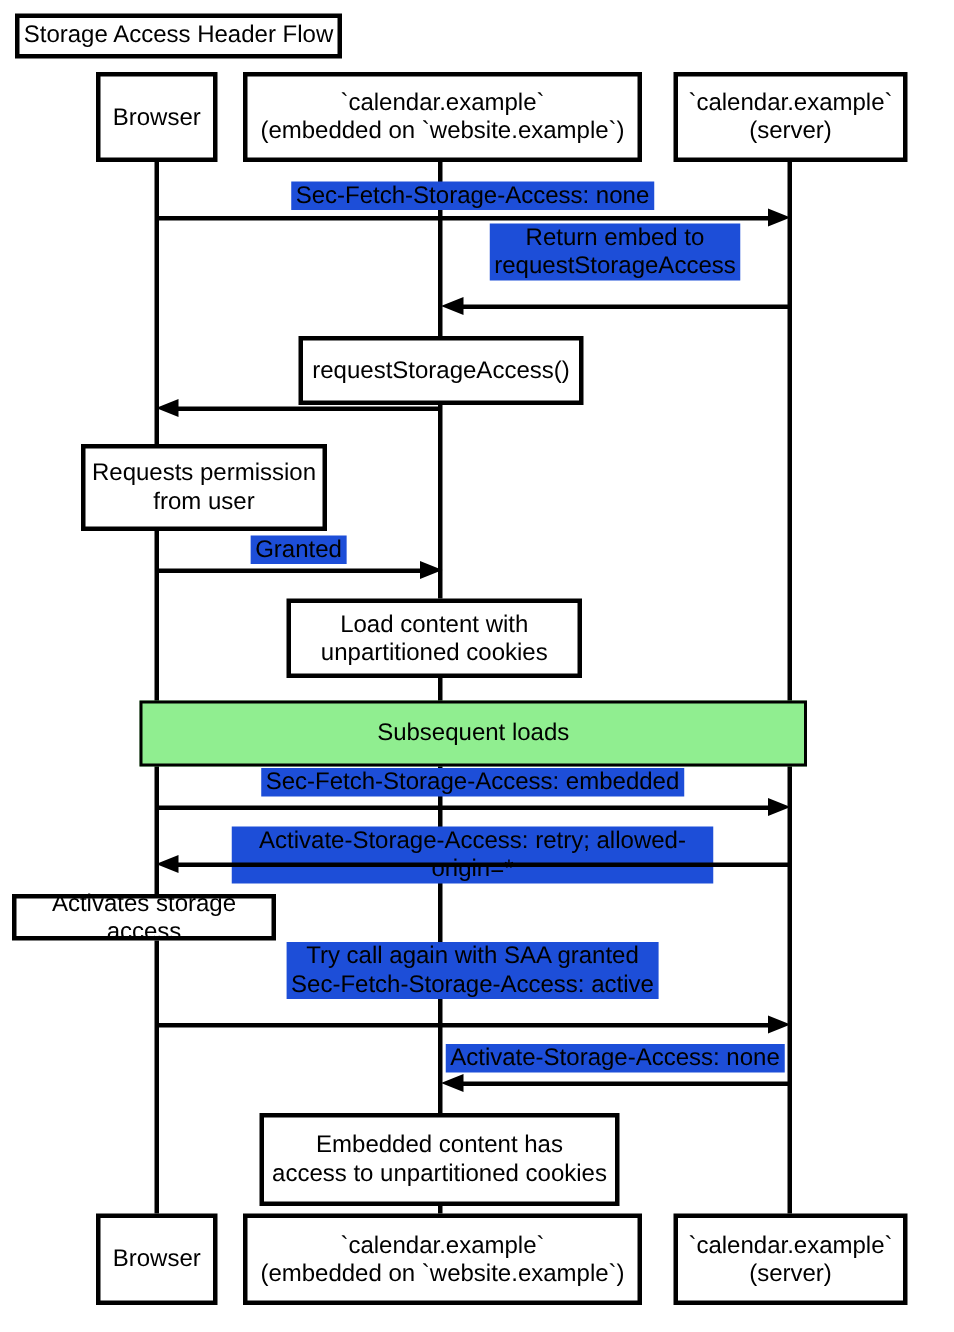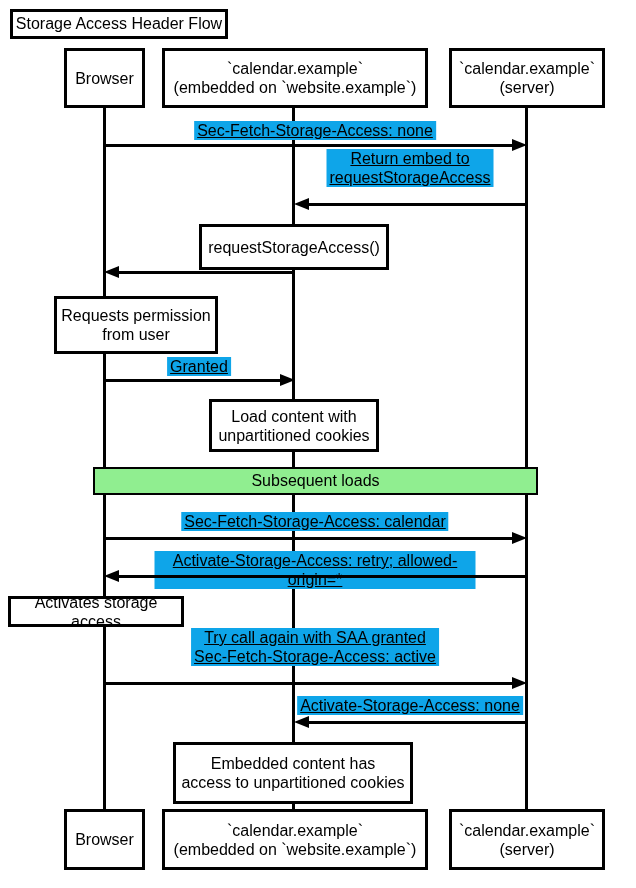--- a/index.html
+++ b/index.html
@@ -15,22 +15,22 @@
   .titlebox{
     position:absolute;box-sizing:border-box;border:3px solid #000;background:#fff;
     display:flex;align-items:center;justify-content:center;font-size:16px;
   }
   .lifeline{position:absolute;width:3px;background:#000;}
   .mline{position:absolute;height:3px;background:#000;}
   .ah{position:absolute;width:0;height:0;border-top:6px solid transparent;border-bottom:6px solid transparent;}
   .ah-right{border-left:15px solid #000;}
   .ah-left{border-right:15px solid #000;}
   .mlabel{
-    position:absolute;transform:translateX(-50%);background:#0ea5e9;padding:0 3px;
-    font-size:16px;line-height:19px;text-align:center;white-space:pre-line;text-decoration:underline;
+    position:absolute;transform:translateX(-50%);background:#1d4ed8;padding:0 3px;
+    font-size:16px;line-height:19px;text-align:center;white-space:pre-line;
   }
   .note{white-space:pre-line;}
   .band{
     position:absolute;box-sizing:border-box;border:2px solid #000;
     display:flex;align-items:center;justify-content:center;font-size:16px;
   }
 </style>
 </head>
 <body>
 
@@ -68,26 +68,26 @@
   <div class="mline" style="left:118px;top:271px;width:176px;"></div>
   <div class="ah ah-left" style="left:104px;top:266px;"></div>
 
   <div class="box note" style="left:22px;top:296px;width:164px;height:58px;margin-left:32px;">Requests permission
 from user</div>
 
   <div class="mlabel" style="left:199px;top:357px;">Granted</div>
   <div class="mline" style="left:104px;top:379px;width:177px;"></div>
   <div class="ah ah-right" style="left:280px;top:374px;"></div>
 
-  <div class="box note" style="left:209px;top:399px;width:170px;height:53px;">Load content with
+  <div class="box note" style="left:191px;top:399px;width:197px;height:53px;">Load content with
 unpartitioned cookies</div>
 
-  <div class="band" style="left: 93px; top: 467px; width: 445px; height: 28px; background: rgb(144, 238, 144);">Subsequent loads</div>
+  <div class="band" style="left: 93px; top: 467px; width: 445px; height: 44px; background: rgb(144, 238, 144);">Subsequent loads</div>
 
-  <div class="mlabel" style="left:315px;top:512px;">Sec-Fetch-Storage-Access: calendar</div>
+  <div class="mlabel" style="left:315px;top:512px;">Sec-Fetch-Storage-Access: embedded</div>
   <div class="mline" style="left:104px;top:537px;width:409px;"></div>
   <div class="ah ah-right" style="left:512px;top:532px;"></div>
 
   <div class="mlabel" style="left:315px;top:551px;">Activate-Storage-Access: retry; allowed-origin=*</div>
   <div class="mline" style="left:118px;top:575px;width:408px;"></div>
   <div class="ah ah-left" style="left:104px;top:570px;"></div>
 
   <div class="box note" style="left:8px;top:596px;width:176px;height:31px;">Activates storage access</div>
 
   <div class="mlabel" style="left:315px;top:628px;">Try call again with SAA granted

